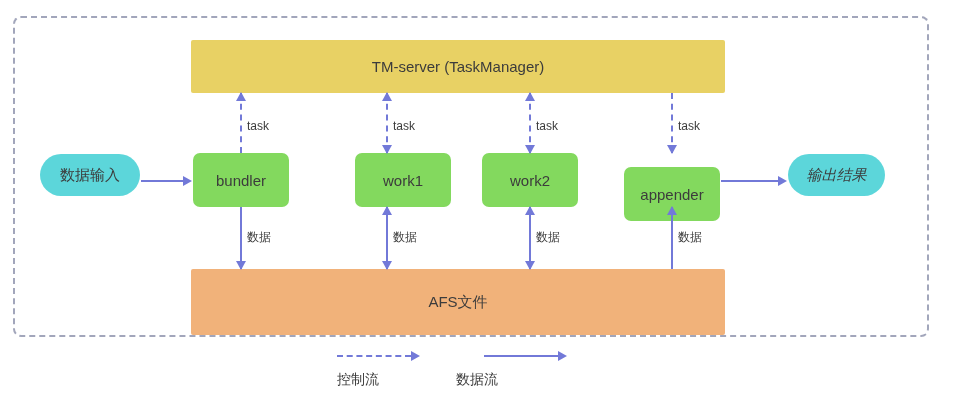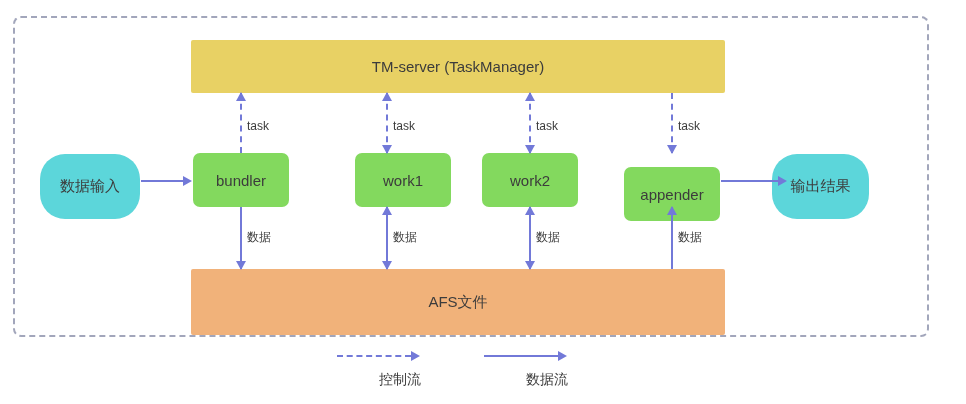--- a/index.html
+++ b/index.html
@@ -31,23 +31,23 @@
     color: #3c3c3c;
     box-sizing: border-box;
   }
   .bar-top    { left: 191px; top: 40px;  width: 534px; height: 53px; background: #e8d164; border-radius: 2px; }
   .bar-bottom { left: 191px; top: 269px; width: 534px; height: 66px; background: #f1b27a; border-radius: 2px; }
   .green      { top: 153px; width: 96px; height: 54px; background: #83d95e; border-radius: 7px; }
   .bundler    { left: 193px; }
   .work1      { left: 339px; margin-left: 16px; }
   .work2      { left: 482px; }
   .appender   { left: 624px; margin-top: 14px; }
-  .pill       { top: 154px; height: 65px; background: #5cd6da; border-radius: 25px; }
+  .pill       { top: 154px; height: 42px; background: #5cd6da; border-radius: 25px; }
   .input-pill  { left: 40px;  width: 100px; }
-  .output-pill { left: 772px; width: 97px; }
+  .output-pill { left: 788px; width: 97px; font-style: italic; }
 
   
   .varrow { position: absolute; width: 0; }
   .varrow.dashed { border-left: 2px dashed #7279d8; }
   .varrow.solid  { border-left: 2px solid  #7279d8; }
   .varrow.head-top::before {
     content: ""; position: absolute; top: -1px; left: -6px;
     border-left: 5px solid transparent; border-right: 5px solid transparent;
     border-bottom: 9px solid #7279d8;
   }
@@ -71,21 +71,21 @@
   .edge-label {
     position: absolute;
     font-size: 12px;
     color: #3c3c3c;
     white-space: nowrap;
   }
 
   .legend-label {
     position: absolute;
     width: 84px;
-    text-align: right;
+    text-align: left;
     font-size: 14px;
     color: #3c3c3c;
   }
 </style>
 </head>
 <body>
 
 <div class="canvas">
 
   <div class="frame"></div>
@@ -126,15 +126,15 @@
   <div class="varrow solid data-arrow head-top" style="left:671px"></div>
   <span class="edge-label" style="left:678px; top:229px">数据</span>
 
   <div class="harrow" style="left:141px; top:180px; width:42px"></div>
   <div class="harrow" style="left:721px; top:180px; width:57px"></div>
 
   <div class="harrow dashed-line" style="left:337px; top:355px; width:74px"></div>
   <span class="legend-label" style="left:337px; top:371px">控制流</span>
 
   <div class="harrow" style="left:484px; top:355px; width:74px"></div>
-  <span class="legend-label" style="left:484px; top:371px">数据流</span>
+  <span class="legend-label" style="left:456px; top:371px">数据流</span>
 
 </div>
 
 </body></html>

